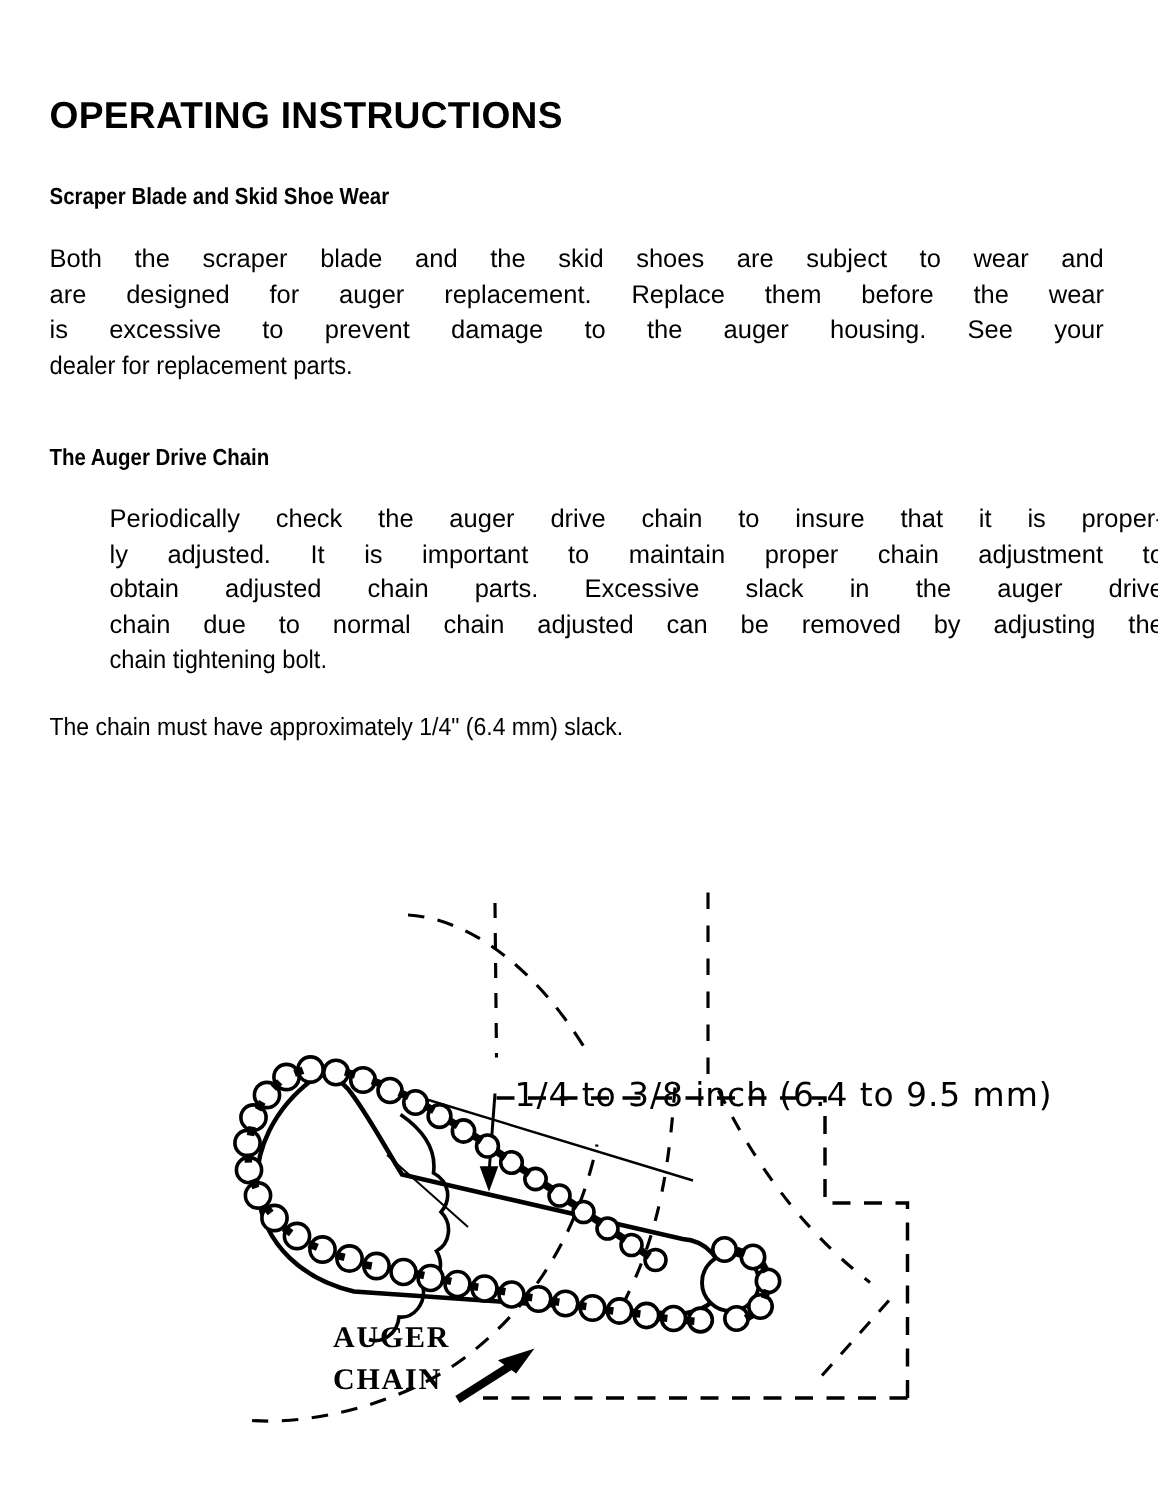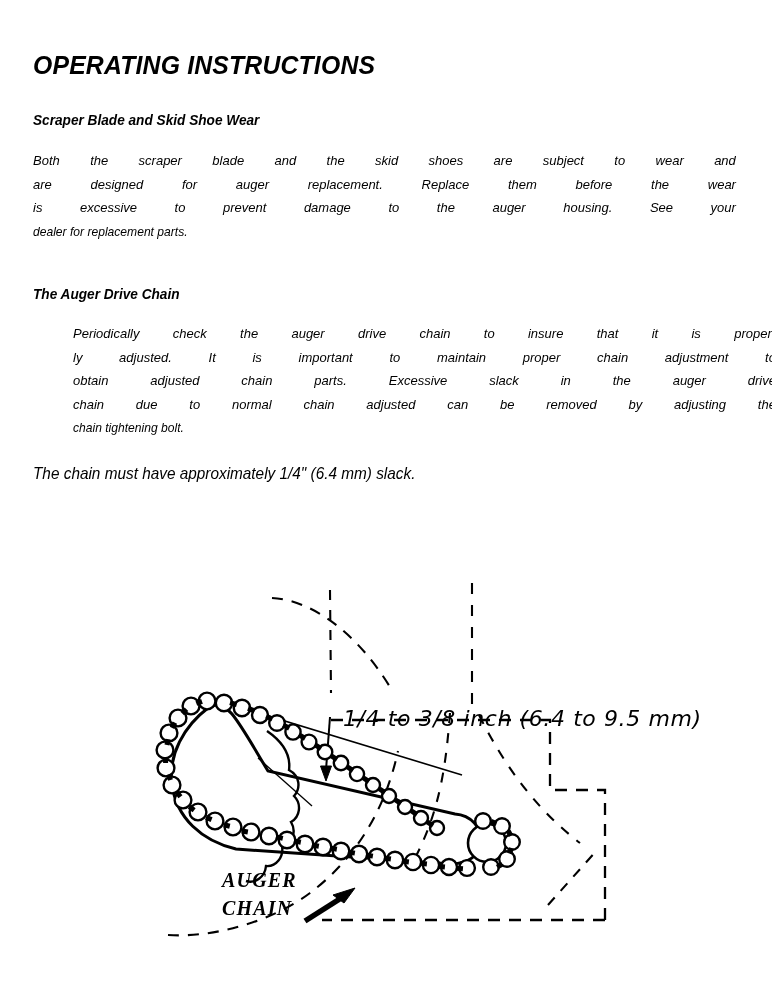--- a/index.html
+++ b/index.html
@@ -12,24 +12,23 @@
     height: 1000px;
     position: relative;
     overflow: hidden;
     font-family: "Liberation Sans", sans-serif;
     color: #000000;
     -webkit-font-smoothing: none;
   }
 
   .page {
     position: absolute;
-    left: 0; top: 0;
+    left: 0; top: 12px;
     width: 772px;
     height: 892px;
-    font-style: italic;
   }
 
   
   .textcol {
     position: absolute;
     left: 33px;
     top: 52px;
     width: 703px;
   }
 
@@ -49,21 +48,21 @@
     line-height: 1.1;
     transform: scaleX(0.88);
     transform-origin: left center;
     white-space: nowrap;
   }
 
   .sub1 { margin-top: 33px; }
   .sub2 { margin-top: 42px; }
 
   .para {
-    font-size: 13px;
+    font-size: 17px;
     line-height: 23.5px;
     margin: 0;
   }
   .para .ln {
     display: block;
     white-space: nowrap;
   }
   
   .para .just {
     display: flex;

